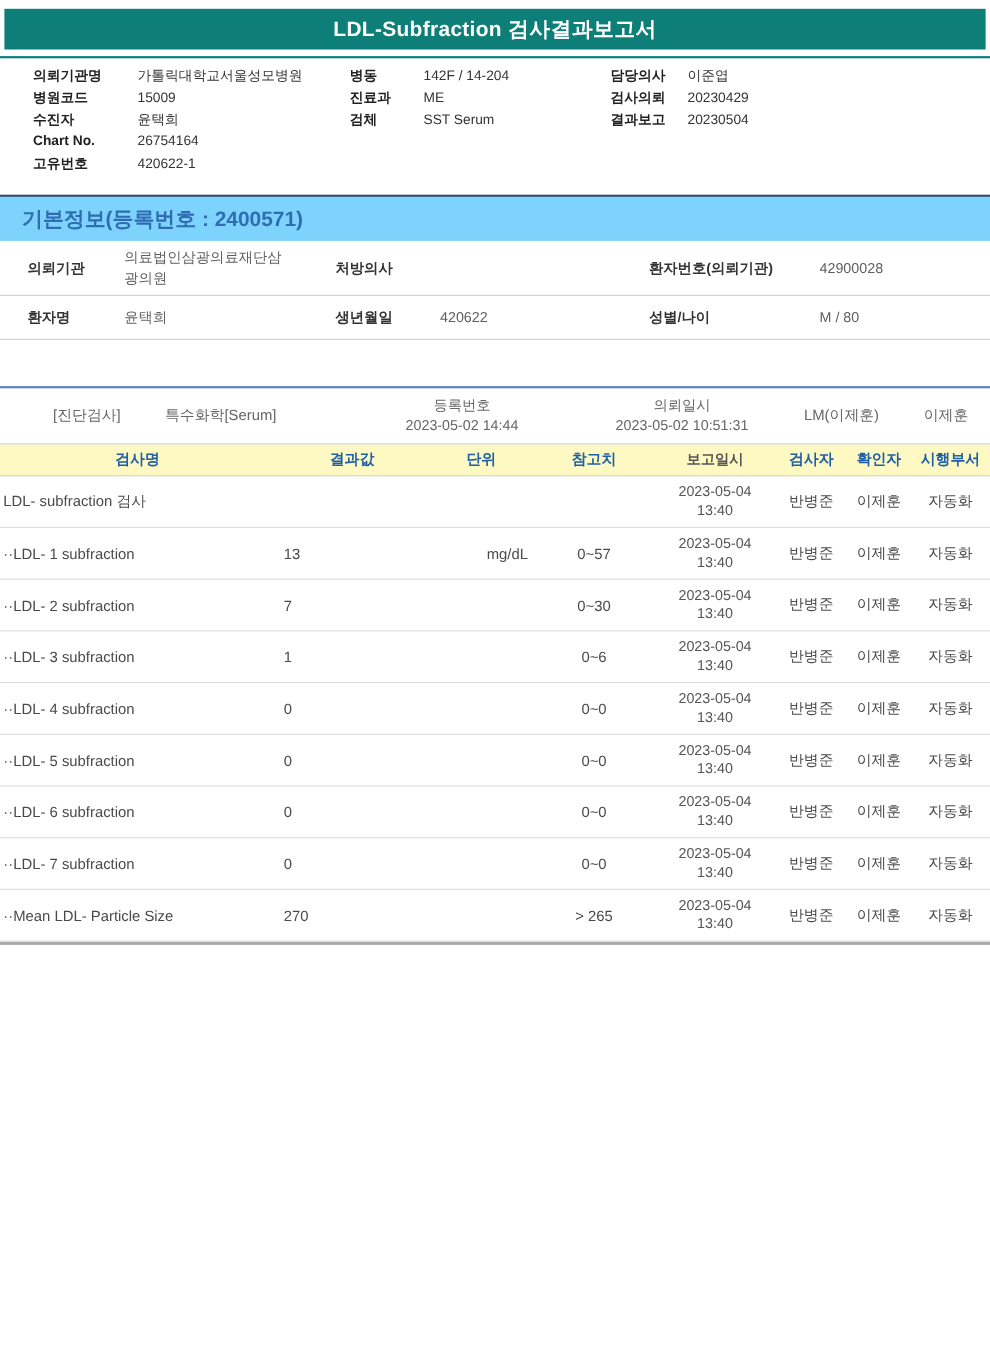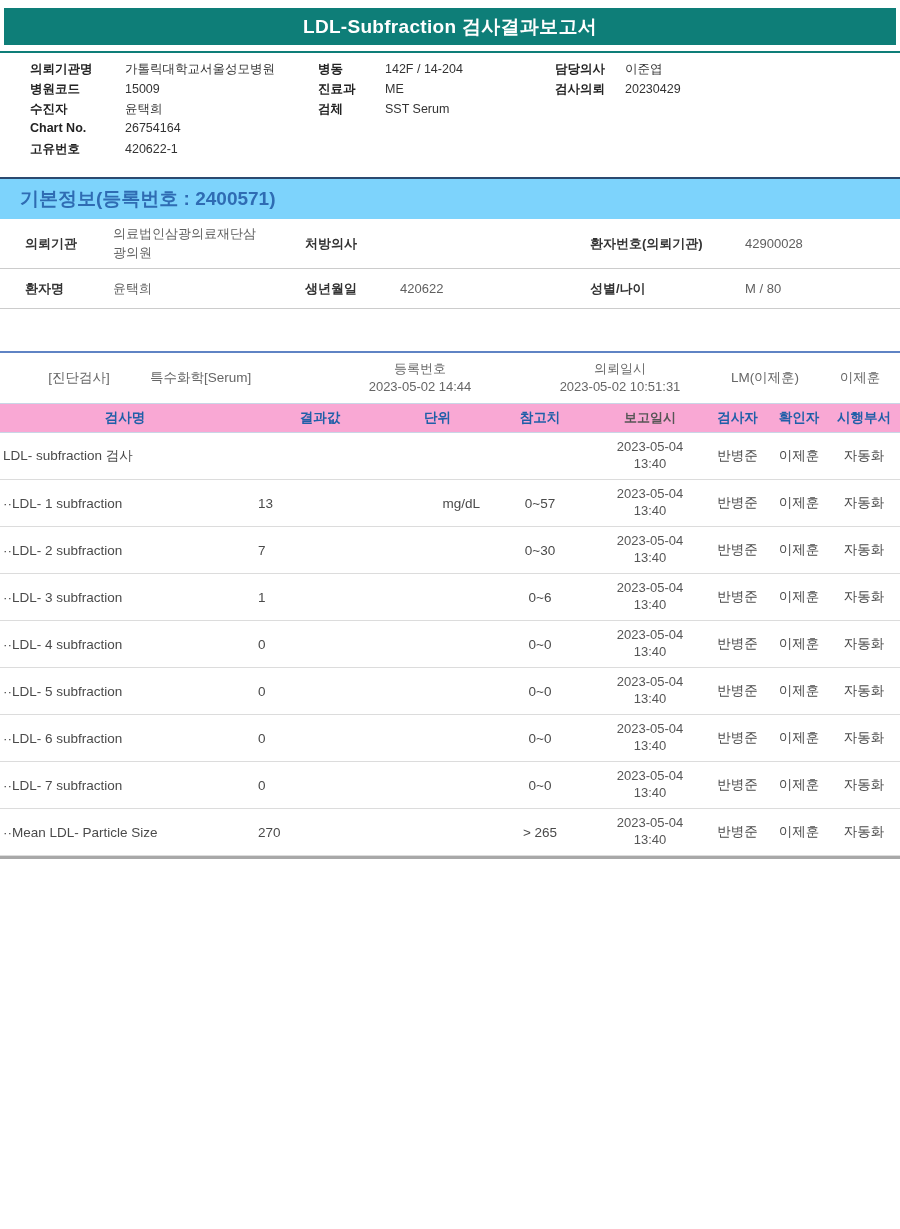--- a/index.html
+++ b/index.html
@@ -63,21 +63,21 @@
   .tm-block { display:flex; flex-direction:column; text-align:center; line-height:1.35; font-size:13px; }
   .tm-receipt { width:220px; }
   .tm-request { width:180px; }
   .tm-lab { width:110px; text-align:center; }
   .tm-reporter { flex:1; text-align:center; }
 
   
   .results { border-bottom:3px solid #a8a8a8; }
   .r-header {
     display:flex; align-items:center; height:30px;
-    background:#f9a8d4; border-top:1px solid #c9d6e6; border-bottom:1px solid #c9d6e6;
+    background:#fef9c3; border-top:1px solid #c9d6e6; border-bottom:1px solid #c9d6e6;
     font-weight:bold; color:#1f5fa8; font-size:13.5px;
   }
   .r-row {
     display:flex; align-items:center; min-height:47px;
     border-bottom:1px solid #dcdcdc; font-size:13.5px; color:#4a4a4a;
   }
   .c { display:block; }
   .c-name    { width:250px; padding-left:3px; }
   .c-result  { width:140px; padding-left:8px; }
   .c-unit    { width:95px;  text-align:right; padding-right:5px; }
@@ -141,20 +141,24 @@
 
     <div class="col col-right">
       <div class="field">
         <span class="lbl">담당의사</span>
         <span class="val">이준엽</span>
       </div>
       <div class="field">
         <span class="lbl">검사의뢰</span>
         <span class="val">20230429</span>
       </div>
+      <div class="field">
+        <span class="lbl">결과보고</span>
+        <span class="val">20230504</span>
+      </div>
     </div>
   </section>
 
   <section class="basic-info">
     <div class="basic-bar">
       <span>기본정보(등록번호 : 2400571)</span>
     </div>
     <div class="b-row b-row-1">
       <span class="b-lbl w1">의뢰기관</span>
       <span class="b-val w2 wrap">의료법인삼광의료재단삼광의원</span>

